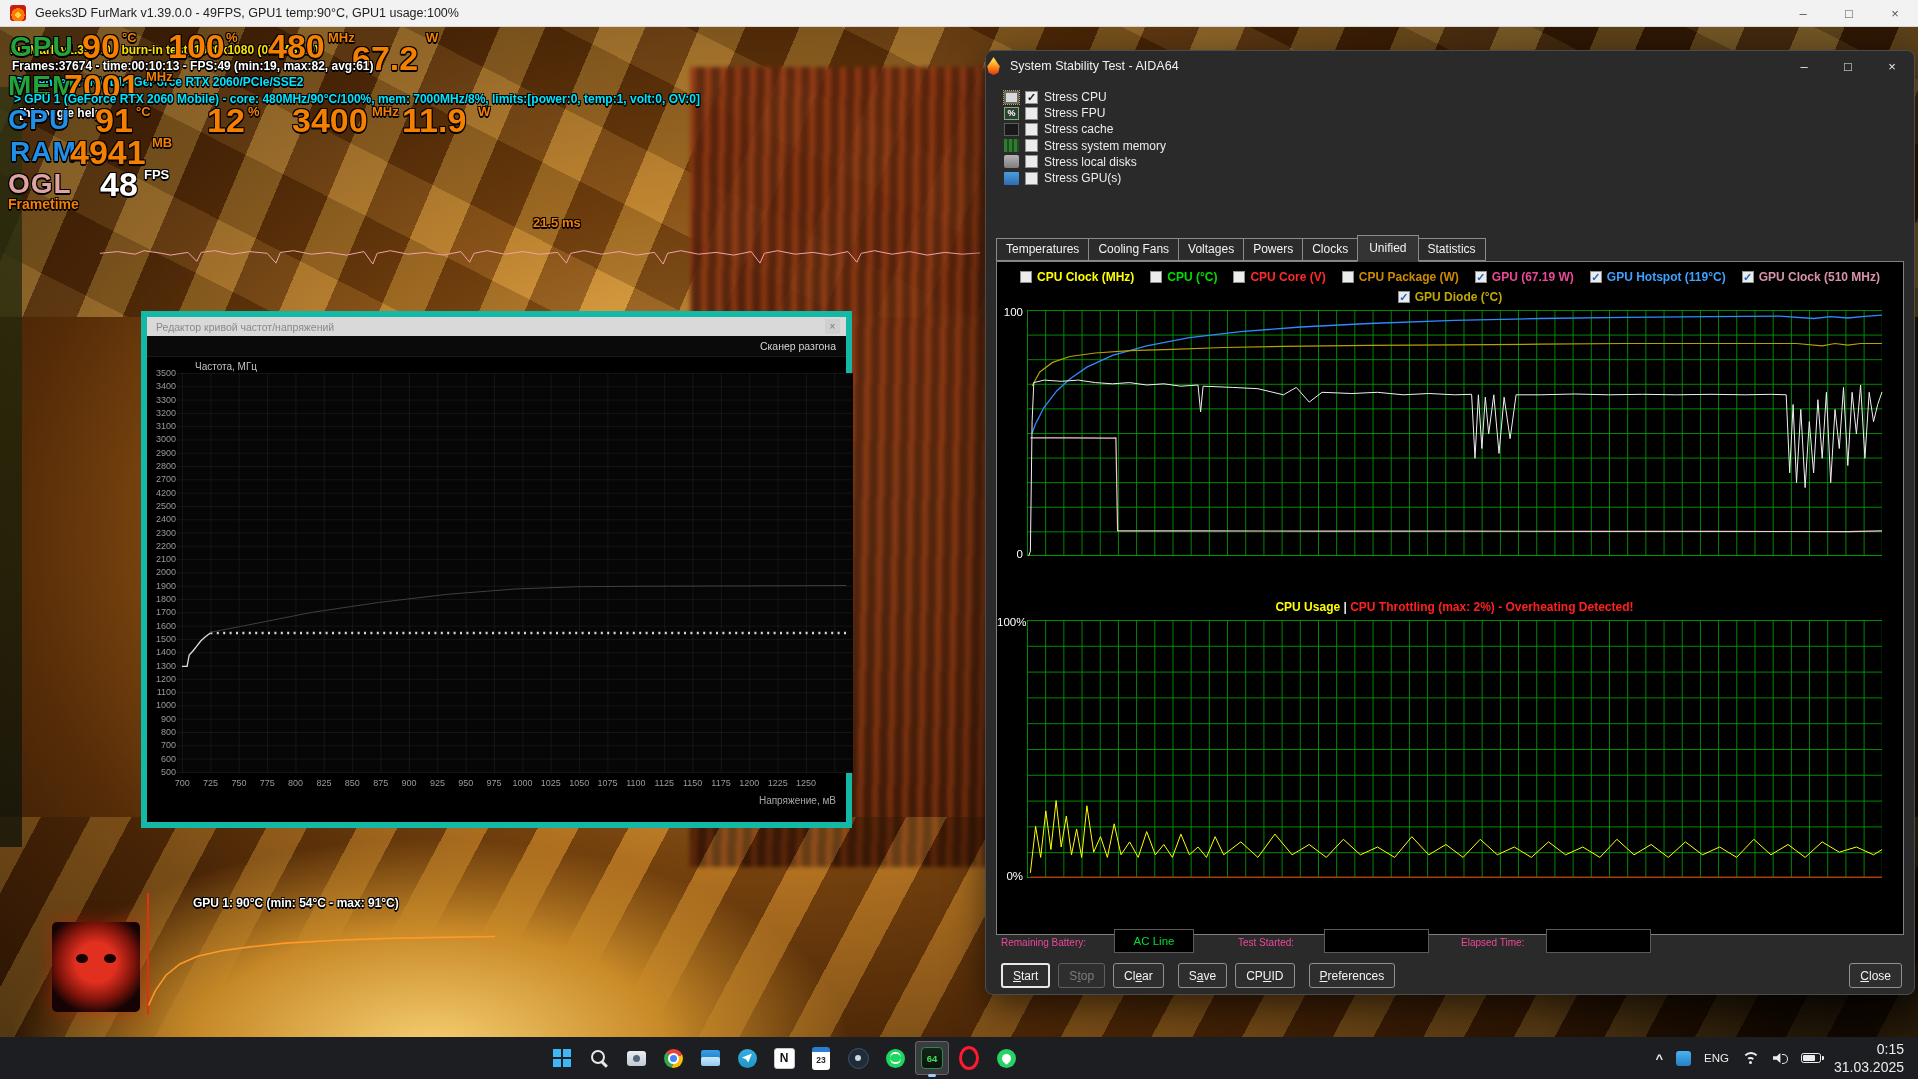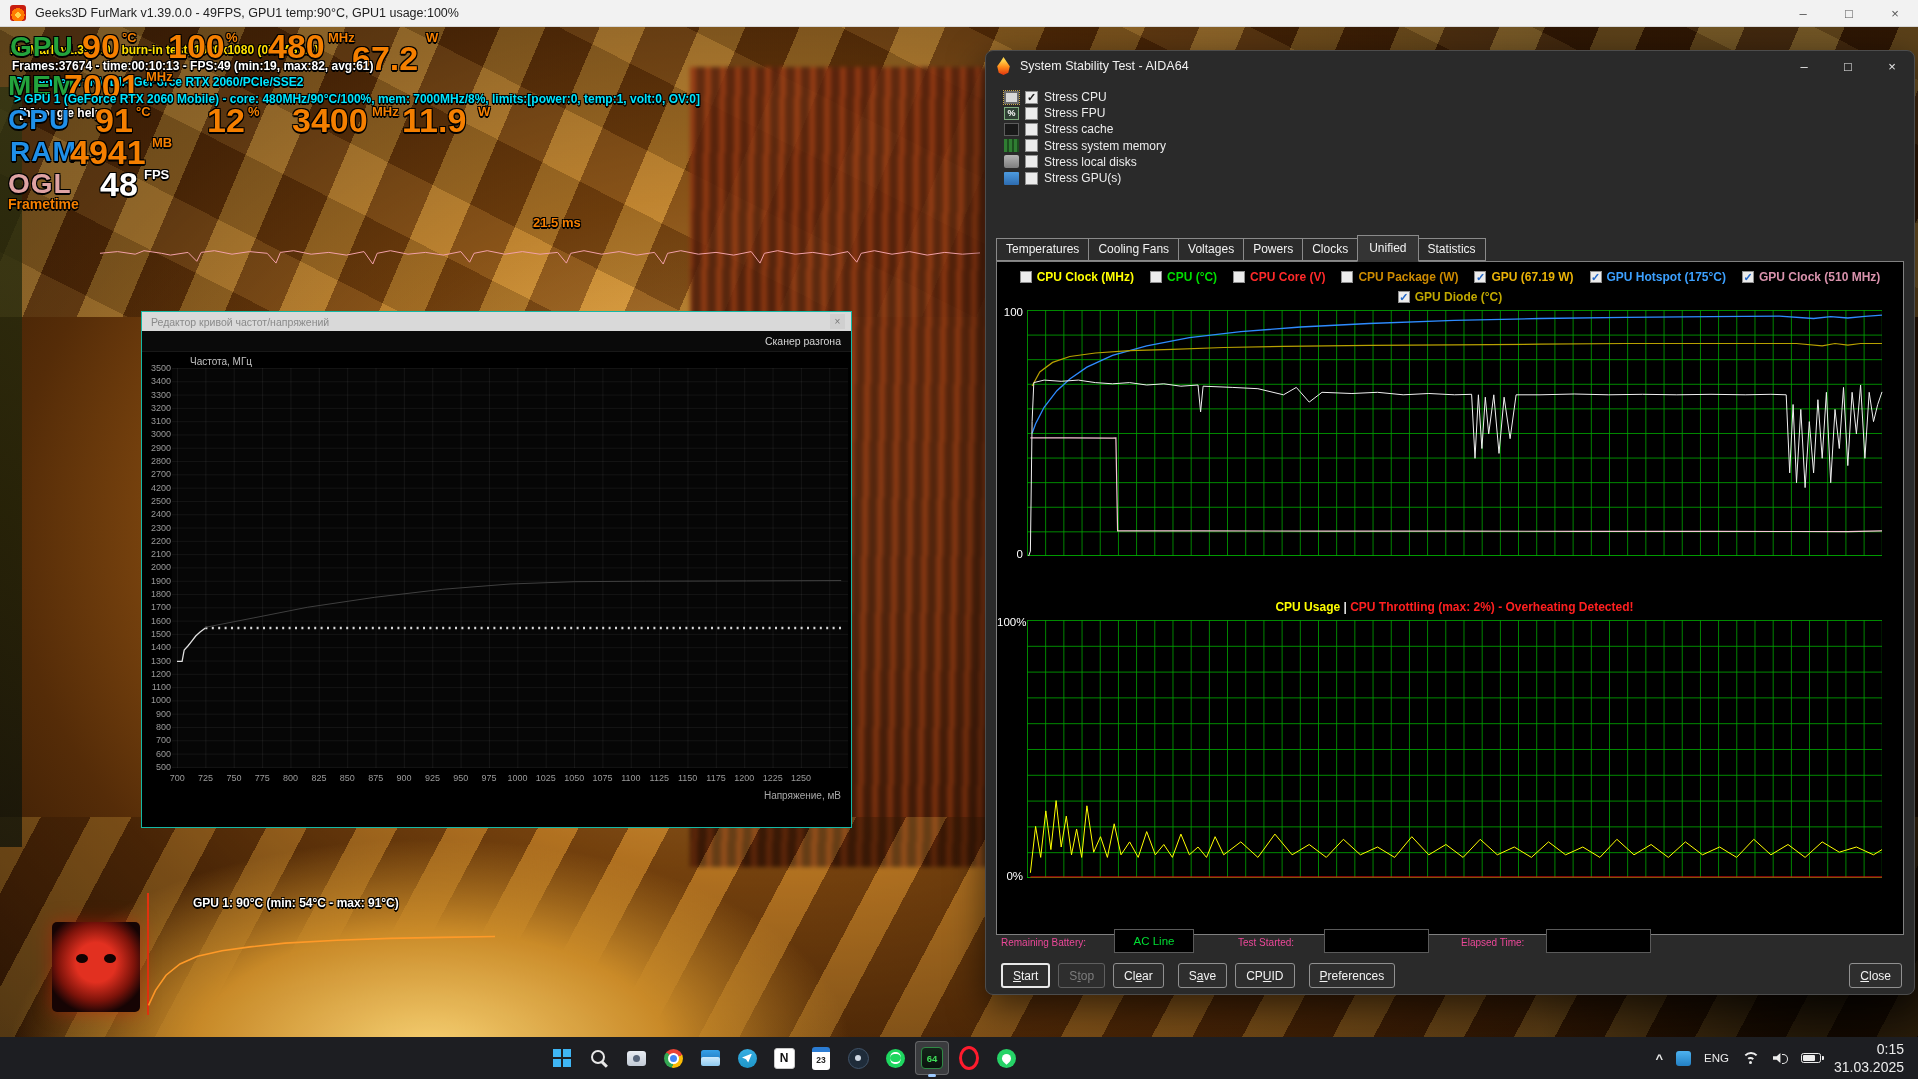--- a/index.html
+++ b/index.html
@@ -41,39 +41,39 @@
 
   .frametime-svg{position:absolute;left:100px;top:232px;z-index:7;overflow:visible}
   .gputemp-svg{position:absolute;left:145px;top:928px;z-index:7;overflow:visible}
   .gt-redline{position:absolute;left:147px;top:893px;width:2px;height:122px;background:#e23210;z-index:7}
   .fm-logo{position:absolute;left:52px;top:922px;width:88px;height:90px;border-radius:5px;z-index:7;background:
       radial-gradient(circle at 50% 45%,#e23020 0 30%,#7c130a 58%,#160404 78%),#0b0b0b;box-shadow:0 0 18px rgba(200,30,10,.5)}
   .fm-logo::before,.fm-logo::after{content:"";position:absolute;top:32px;width:12px;height:9px;background:#120202;border-radius:50%}
   .fm-logo::before{left:24px}.fm-logo::after{right:24px}
 
   
-  .cv-win{position:absolute;left:141px;top:311px;width:711px;height:517px;background:#000;border:1px solid #14b8a6;z-index:12}
+  .cv-win{position:absolute;left:141px;top:311px;width:711px;height:517px;background:#000;border:6px solid #14b8a6;z-index:12}
   .cv-title{height:19px;background:#d9d9d9;display:flex;align-items:center;padding:0 6px 0 9px;font-size:10.5px;color:#8a8a8a}
   .cv-close{margin-left:auto;width:15px;height:15px;background:#cfcfcf;color:#777;font-size:10px;display:flex;align-items:center;justify-content:center}
   .cv-toolbar{height:21px;background:#0a0a0a;display:flex;align-items:center;justify-content:flex-end;padding:0 10px;font-size:10.5px;color:#d5d5d5;border-bottom:1px solid #181818}
   .cv-ylabel{position:absolute;left:48px;top:44px;font-size:10px;color:#c0c0c0}
   .cv-xlabel{position:absolute;right:10px;top:478px;font-size:10px;color:#a8a8a8}
   .cv-yticks{position:absolute;left:2px;top:50px;width:27px}
   .cv-yticks .tick{height:13.3px;line-height:13.3px;font-size:9px;color:#9a9a9a;text-align:right}
   .cv-xticks{position:absolute;left:21px;top:461px;display:flex}
   .cv-xticks .tick{width:28.36px;font-size:9px;color:#9a9a9a;text-align:center}
   .cv-plot{position:absolute;left:30px;top:56px;width:676px;height:400px;background-color:#060606;
       background-image:linear-gradient(to right,rgba(255,255,255,.055) 1px,transparent 1px),
                        linear-gradient(to bottom,rgba(255,255,255,.055) 1px,transparent 1px);
       background-size:28.36px 13.3px;background-position:5px 0}
   .cv-plot svg{position:absolute;left:0;top:0;overflow:visible}
 
   
   .aida{position:absolute;left:985px;top:50px;width:930px;height:945px;background:#2a2a2a;border:1px solid #4c4c4c;border-radius:8px;z-index:20;overflow:hidden;box-shadow:0 12px 36px rgba(0,0,0,.6)}
-  .aida-titlebar{height:30px;display:flex;align-items:center;padding-left:10px}
+  .aida-titlebar{height:30px;display:flex;align-items:center;padding-left:0}
   .aida-flame{width:15px;height:18px;margin-right:9px;background:linear-gradient(#ffd24a 20%,#ff8c1a 55%,#e03510);clip-path:polygon(50% 0,72% 28%,92% 52%,82% 88%,50% 100%,18% 88%,8% 52%,30% 26%)}
   .aida-title{font-size:12.5px;color:#f0f0f0}
   .aida-controls{margin-left:auto;display:flex;height:30px}
   .aida-controls span{width:44px;display:flex;align-items:center;justify-content:center;color:#e8e8e8;font-size:13px}
 
   .stress{position:absolute;left:18px;top:38px}
   .stress-row{display:flex;align-items:center;height:16.2px;gap:6px}
   .sicon{width:15px;height:13px;flex:none}
   [data-icon="cpu"] .sicon{background:#d8d8d8;box-shadow:inset 0 0 0 2px #6a6a6a;outline:1px dotted #caa84a}
   [data-icon="fpu"] .sicon{background:#2e4034;box-shadow:inset 0 0 0 1px #7fae7f;color:#fff;font-size:9px;font-weight:bold;text-align:center;line-height:13px}
@@ -391,25 +391,25 @@
           <label class="leg">
             <span class="cb"></span>
             <span class="llabel" style="color: rgb(255, 42, 42);">CPU Core (V)</span>
           </label>
           <label class="leg">
             <span class="cb"></span>
             <span class="llabel" style="color: rgb(204, 138, 0);">CPU Package (W)</span>
           </label>
           <label class="leg checked">
             <span class="cb"></span>
-            <span class="llabel" style="color: #eab308;">GPU (67.19 W)</span>
+            <span class="llabel" style="color: #ec4899;">GPU (67.19 W)</span>
           </label>
           <label class="leg checked">
             <span class="cb"></span>
-            <span class="llabel" style="color: rgb(61, 161, 255);">GPU Hotspot (175°C)</span>
+            <span class="llabel" style="color: rgb(61, 161, 255);">GPU Hotspot (119°C)</span>
           </label>
           <label class="leg checked">
             <span class="cb"></span>
             <span class="llabel" style="color: rgb(217, 146, 172);">GPU Clock (510 MHz)</span>
           </label>
       </div>
       <div class="legend-row" style="top:28px">
         <label class="leg checked">
             <span class="cb"></span>
             <span class="llabel" style="color: rgb(192, 168, 0);">GPU Diode (°C)</span>

